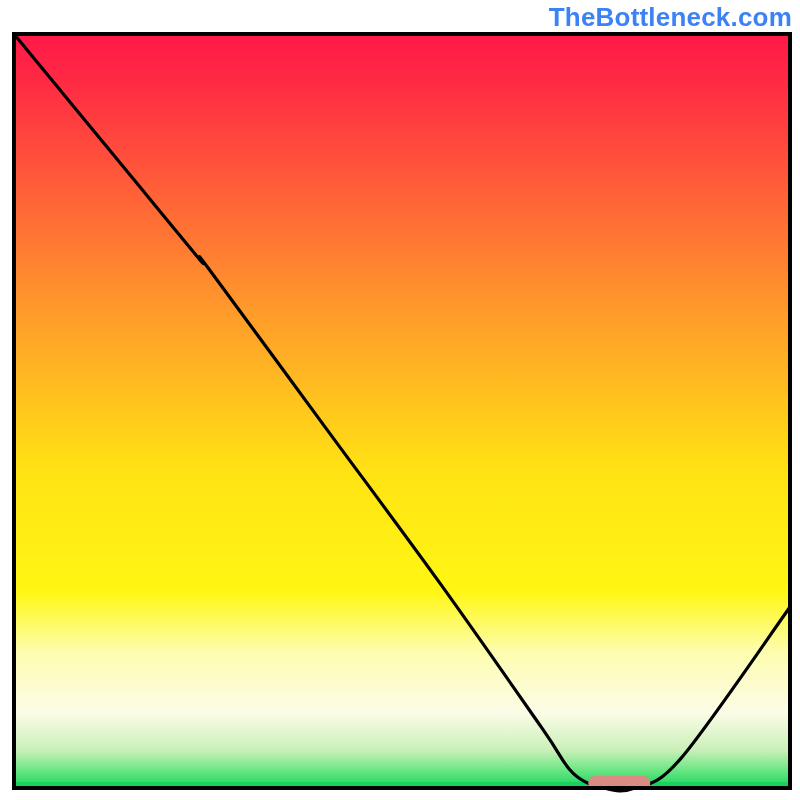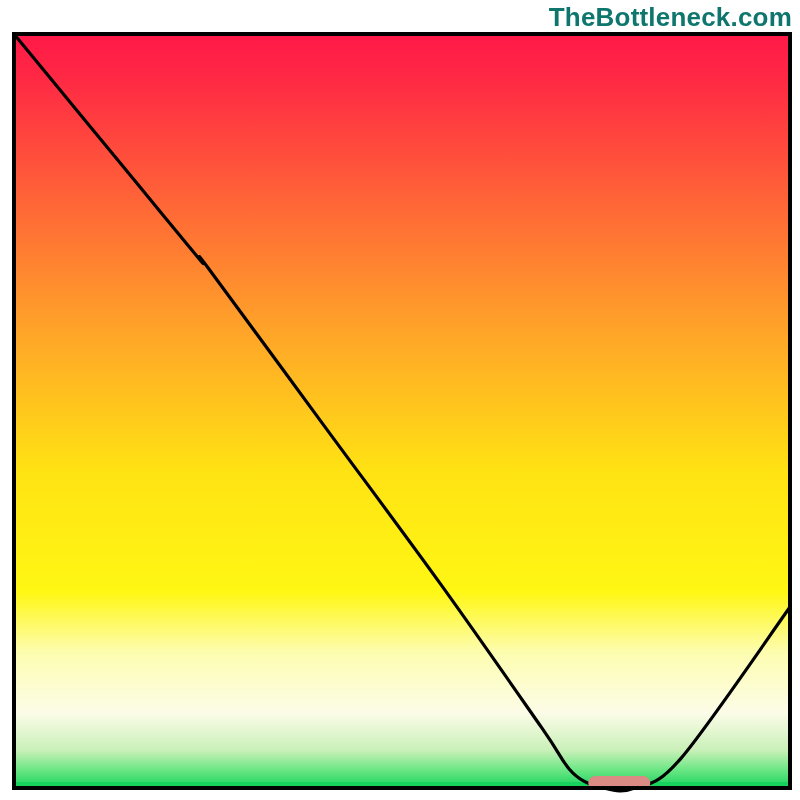--- a/index.html
+++ b/index.html
@@ -15,21 +15,21 @@
     position: relative;
     width: 800px;
     height: 800px;
   }
   .watermark {
     position: absolute;
     top: 2px;
     right: 8px;
     font-size: 26px;
     font-weight: 600;
-    color: #0f766e;
+    color: #3b82f6;
     letter-spacing: 0.2px;
     user-select: none;
   }
   svg {
     display: block;
   }
 </style>
 </head>
 <body>
 

